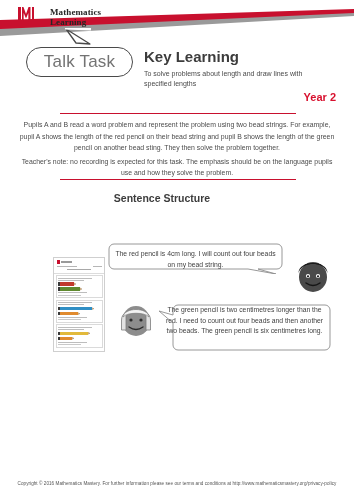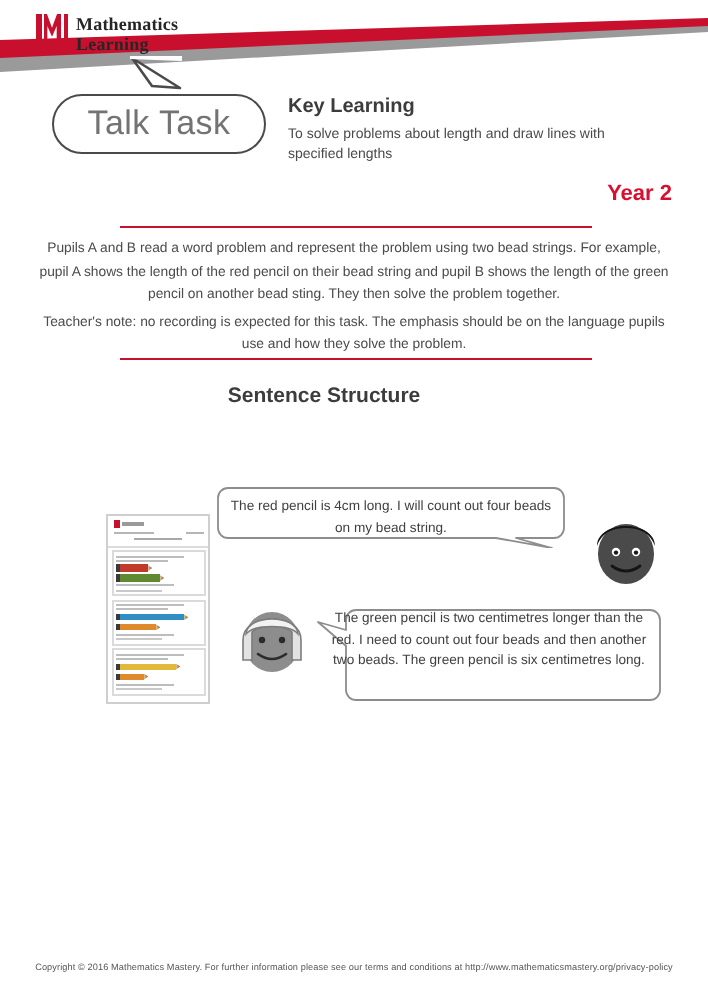--- a/index.html
+++ b/index.html
@@ -24,21 +24,21 @@
     width: 354px;
     height: 46px;
     overflow: hidden;
   }
   #logo-block {
     position: absolute;
     left: 18px;
     top: 7px;
     display: flex;
     align-items: flex-start;
-    gap: 4px;
+    gap: 16px;
   }
   #logo-mark {
     width: 16px;
     height: 19px;
     position: relative;
   }
   #logo-mark .bar-left {
     position: absolute;
     left: 0; top: 0;
     width: 2.5px; height: 15px;
@@ -119,21 +119,21 @@
     height: 18px;
   }
 
   #key-learning-block {
     position: absolute;
     left: 144px;
     top: 48px;
     width: 160px;
   }
   #key-learning-title {
-    font-size: 10px;
+    font-size: 15px;
     font-weight: bold;
     color: #3c3c3c;
     margin-bottom: 3.5px;
   }
   #key-learning-desc {
     font-size: 7px;
     line-height: 10px;
     color: #4a4a4a;
   }
   #year-label {

